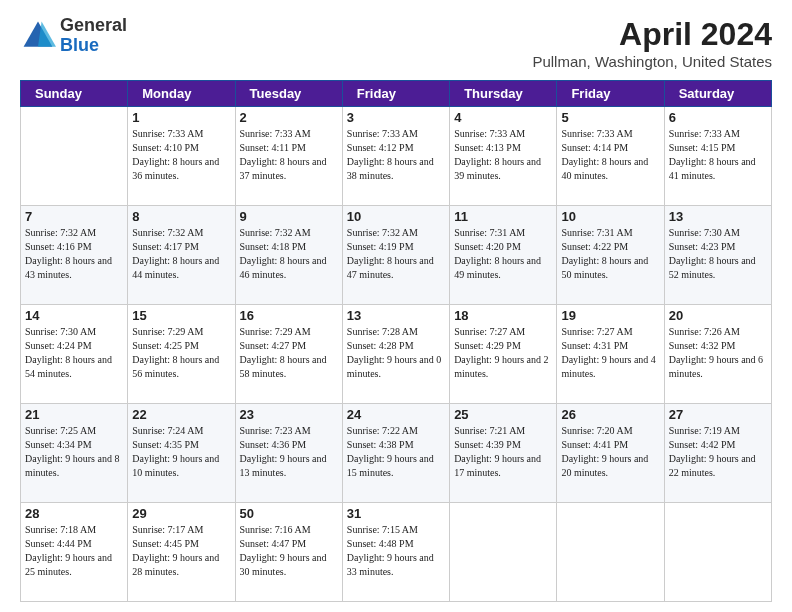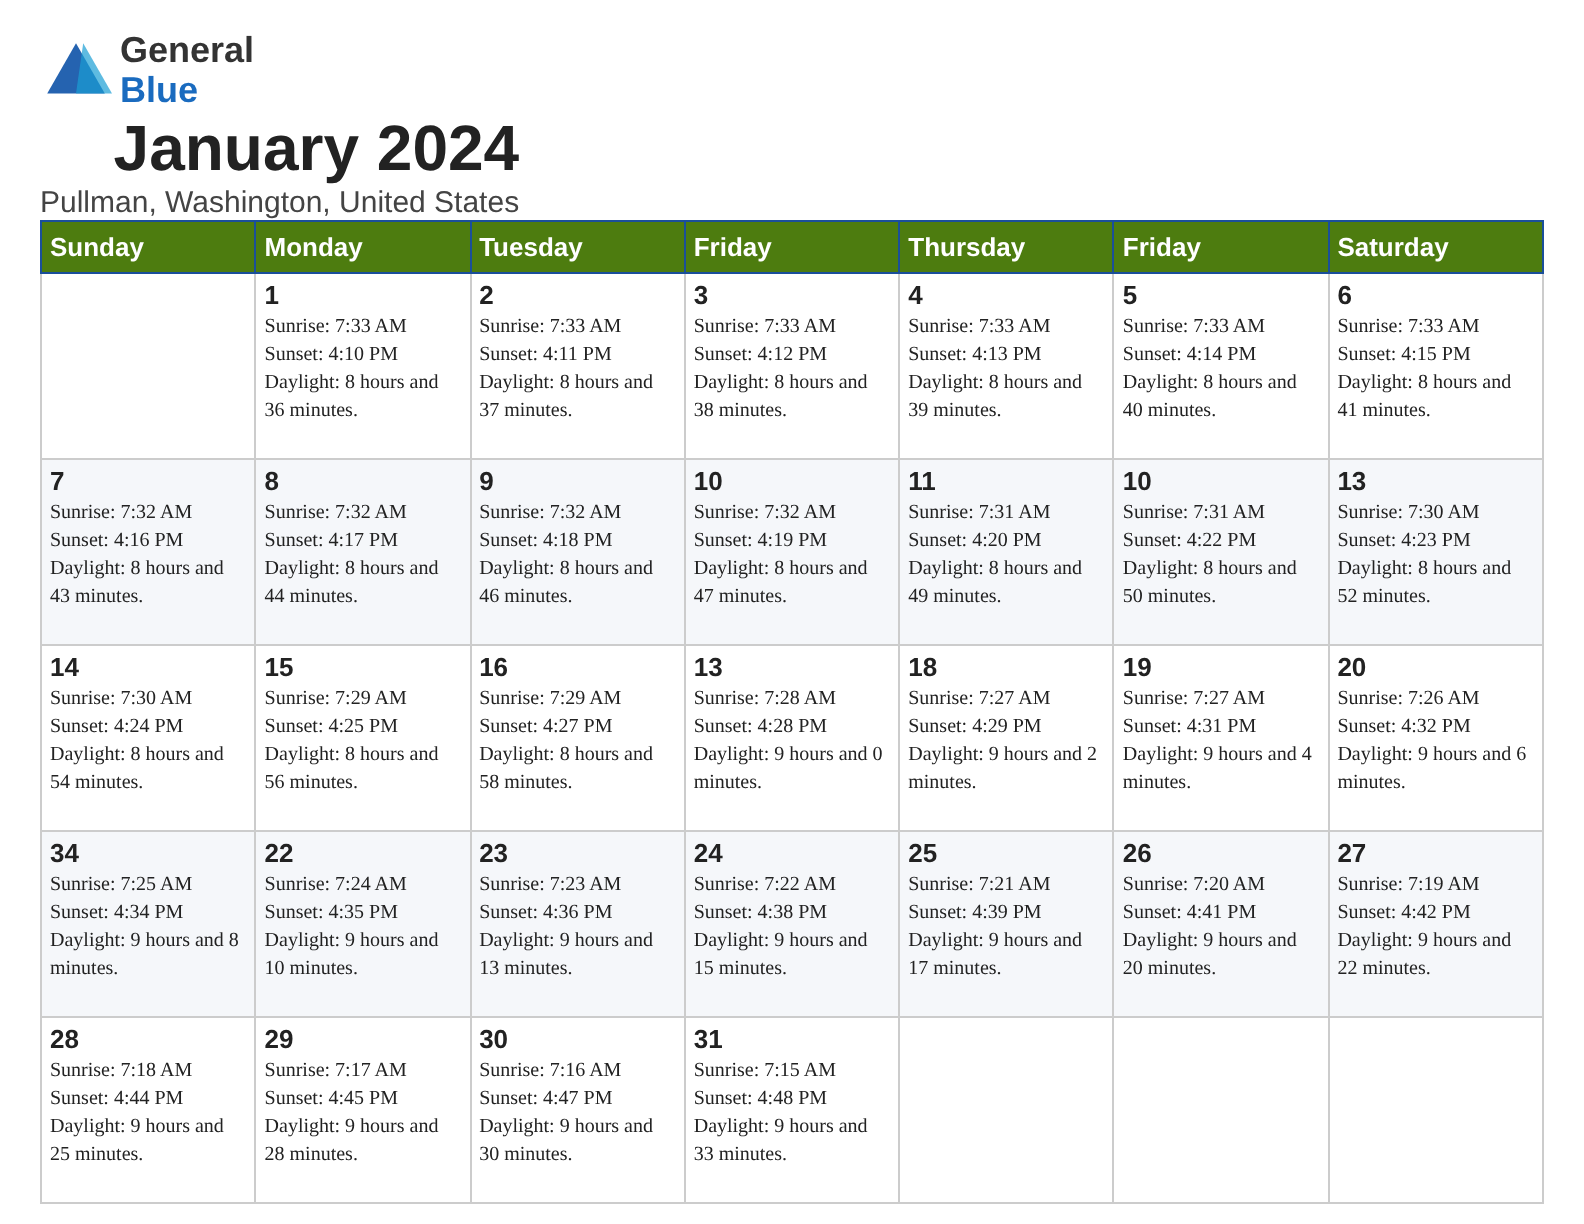--- a/index.html
+++ b/index.html
@@ -14,22 +14,21 @@
       width: 792px;
       height: 612px;
       padding: 16px 20px 10px 20px;
       display: flex;
       flex-direction: column;
     }
     .header {
       display: flex;
       justify-content: space-between;
       align-items: flex-start;
-      margin-bottom: 0;
-      flex-direction: column;
+      margin-bottom: 10px;
     }
     .logo {
       display: flex;
       align-items: center;
     }
     .logo-text {
       display: flex;
       flex-direction: column;
       font-size: 18px;
       font-weight: bold;
@@ -55,25 +54,25 @@
       color: #444;
     }
     .calendar {
       flex: 1;
       border: 1px solid #ccc;
       border-collapse: collapse;
       width: 100%;
       table-layout: fixed;
     }
     .calendar th {
-      background: #4d7c0f;
+      background: #4c1d95;
       color: #fff;
       font-size: 13px;
       font-weight: bold;
-      padding: 5px 4px;
+      padding: 5px 14px;
       border: 1px solid #1a4f9a;
       text-align: left;
     }
     .calendar td {
       border: 1px solid #ccc;
       vertical-align: top;
       padding: 3px 4px;
       font-size: 10.5px;
       color: #222;
       height: 88px;
@@ -107,21 +106,21 @@
       <svg class="logo-icon" viewBox="0 0 40 40">
         <polygon points="20,4 36,32 4,32" fill="#2563b0"></polygon>
         <polygon points="24,4 40,32 20,32" fill="#1a9ed4" opacity="0.7"></polygon>
       </svg>
       <div class="logo-text">
         <span class="logo-general">General</span>
         <span class="logo-blue">Blue</span>
       </div>
     </div>
     <div class="title-area">
-      <div class="month-title">January 2024</div>
+      <div class="month-title">April 2024</div>
       <div class="location">Pullman, Washington, United States</div>
     </div>
   </div>
 
   <table class="calendar">
     <thead>
       <tr>
         <th>Sunday</th>
         <th>Monday</th>
         <th>Tuesday</th>
@@ -214,21 +213,21 @@
             <span class="day-number">19</span>
             <div class="cell-info">Sunrise: 7:27 AM<br>Sunset: 4:31 PM<br>Daylight: 9 hours and 4 minutes.</div>
           </td>
           <td>
             <span class="day-number">20</span>
             <div class="cell-info">Sunrise: 7:26 AM<br>Sunset: 4:32 PM<br>Daylight: 9 hours and 6 minutes.</div>
           </td>
         </tr>
         <tr>
           <td>
-            <span class="day-number">34</span>
+            <span class="day-number">21</span>
             <div class="cell-info">Sunrise: 7:25 AM<br>Sunset: 4:34 PM<br>Daylight: 9 hours and 8 minutes.</div>
           </td>
           <td>
             <span class="day-number">22</span>
             <div class="cell-info">Sunrise: 7:24 AM<br>Sunset: 4:35 PM<br>Daylight: 9 hours and 10 minutes.</div>
           </td>
           <td>
             <span class="day-number">23</span>
             <div class="cell-info">Sunrise: 7:23 AM<br>Sunset: 4:36 PM<br>Daylight: 9 hours and 13 minutes.</div>
           </td>
@@ -252,21 +251,21 @@
         <tr>
           <td>
             <span class="day-number">28</span>
             <div class="cell-info">Sunrise: 7:18 AM<br>Sunset: 4:44 PM<br>Daylight: 9 hours and 25 minutes.</div>
           </td>
           <td>
             <span class="day-number">29</span>
             <div class="cell-info">Sunrise: 7:17 AM<br>Sunset: 4:45 PM<br>Daylight: 9 hours and 28 minutes.</div>
           </td>
           <td>
-            <span class="day-number">30</span>
+            <span class="day-number">50</span>
             <div class="cell-info">Sunrise: 7:16 AM<br>Sunset: 4:47 PM<br>Daylight: 9 hours and 30 minutes.</div>
           </td>
           <td>
             <span class="day-number">31</span>
             <div class="cell-info">Sunrise: 7:15 AM<br>Sunset: 4:48 PM<br>Daylight: 9 hours and 33 minutes.</div>
           </td>
           <td class="empty-cell"></td>
           <td class="empty-cell"></td>
           <td class="empty-cell"></td>
         </tr>

